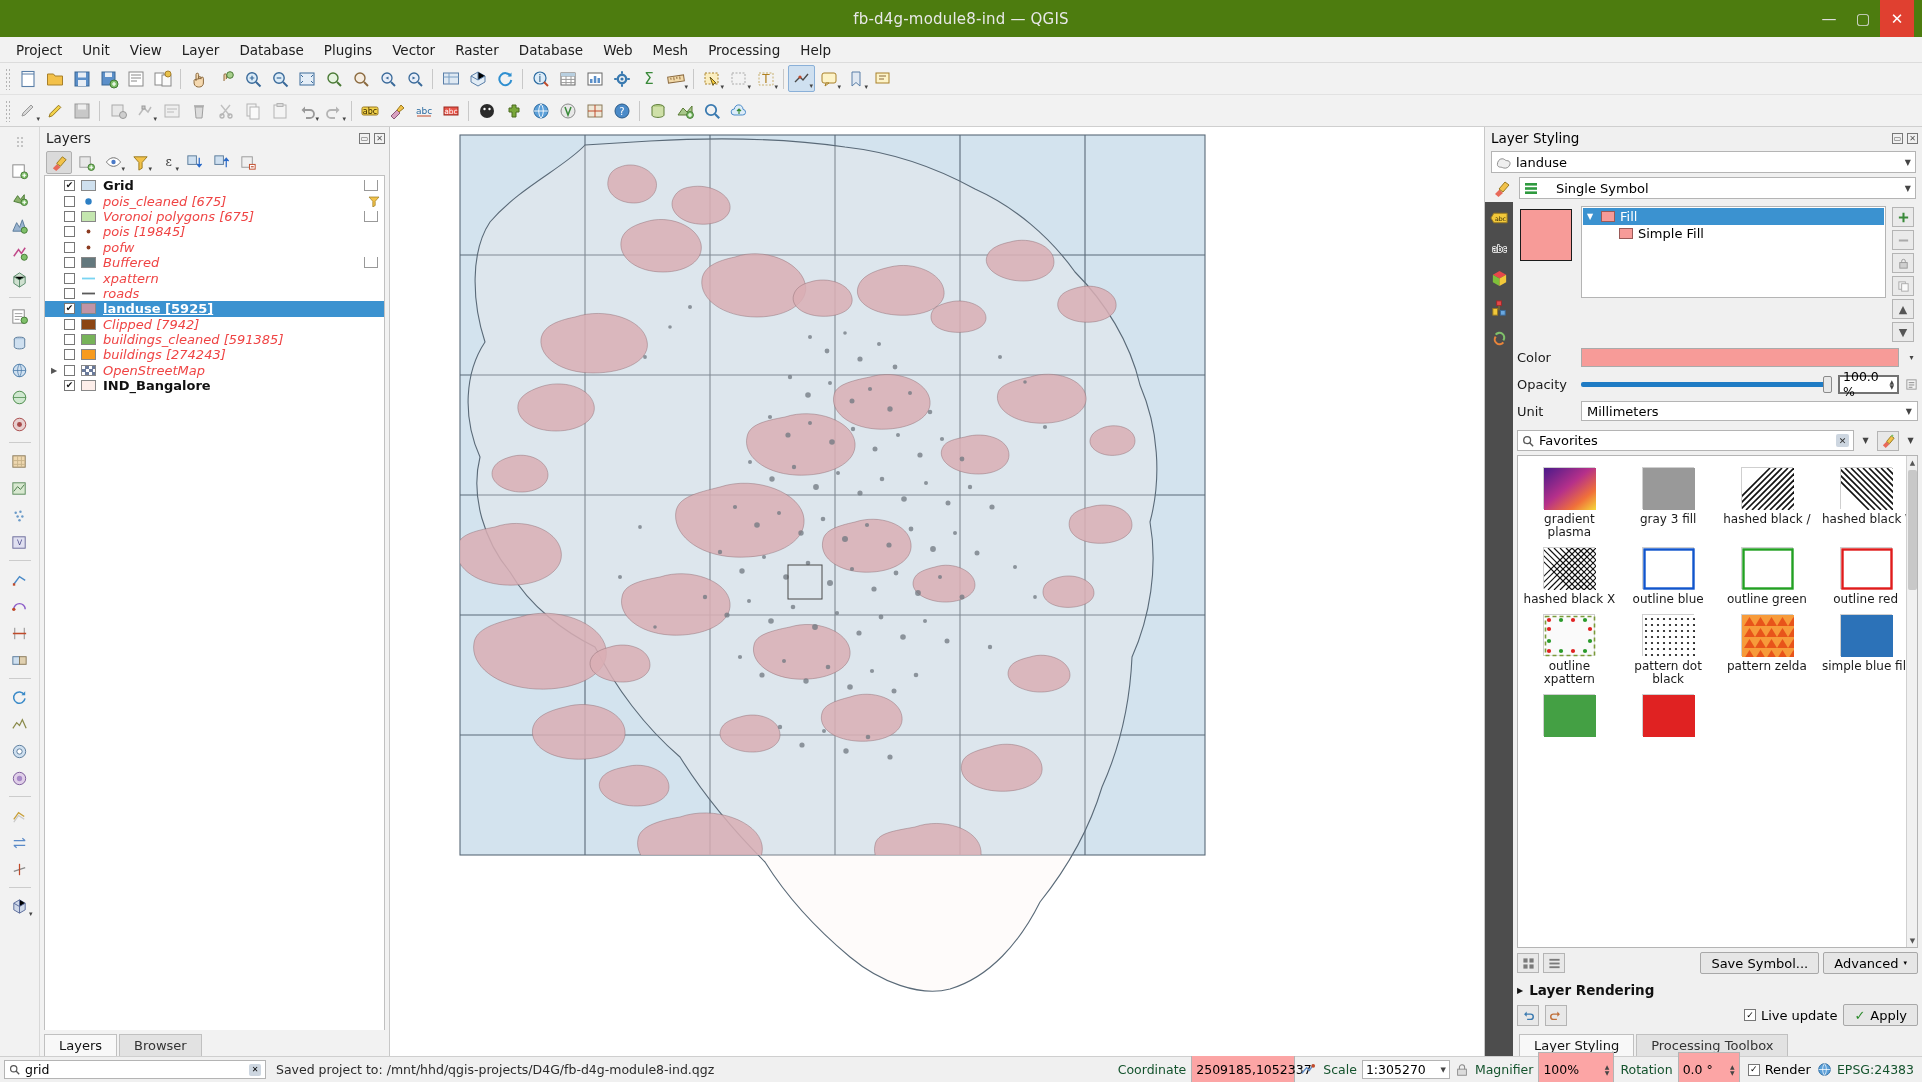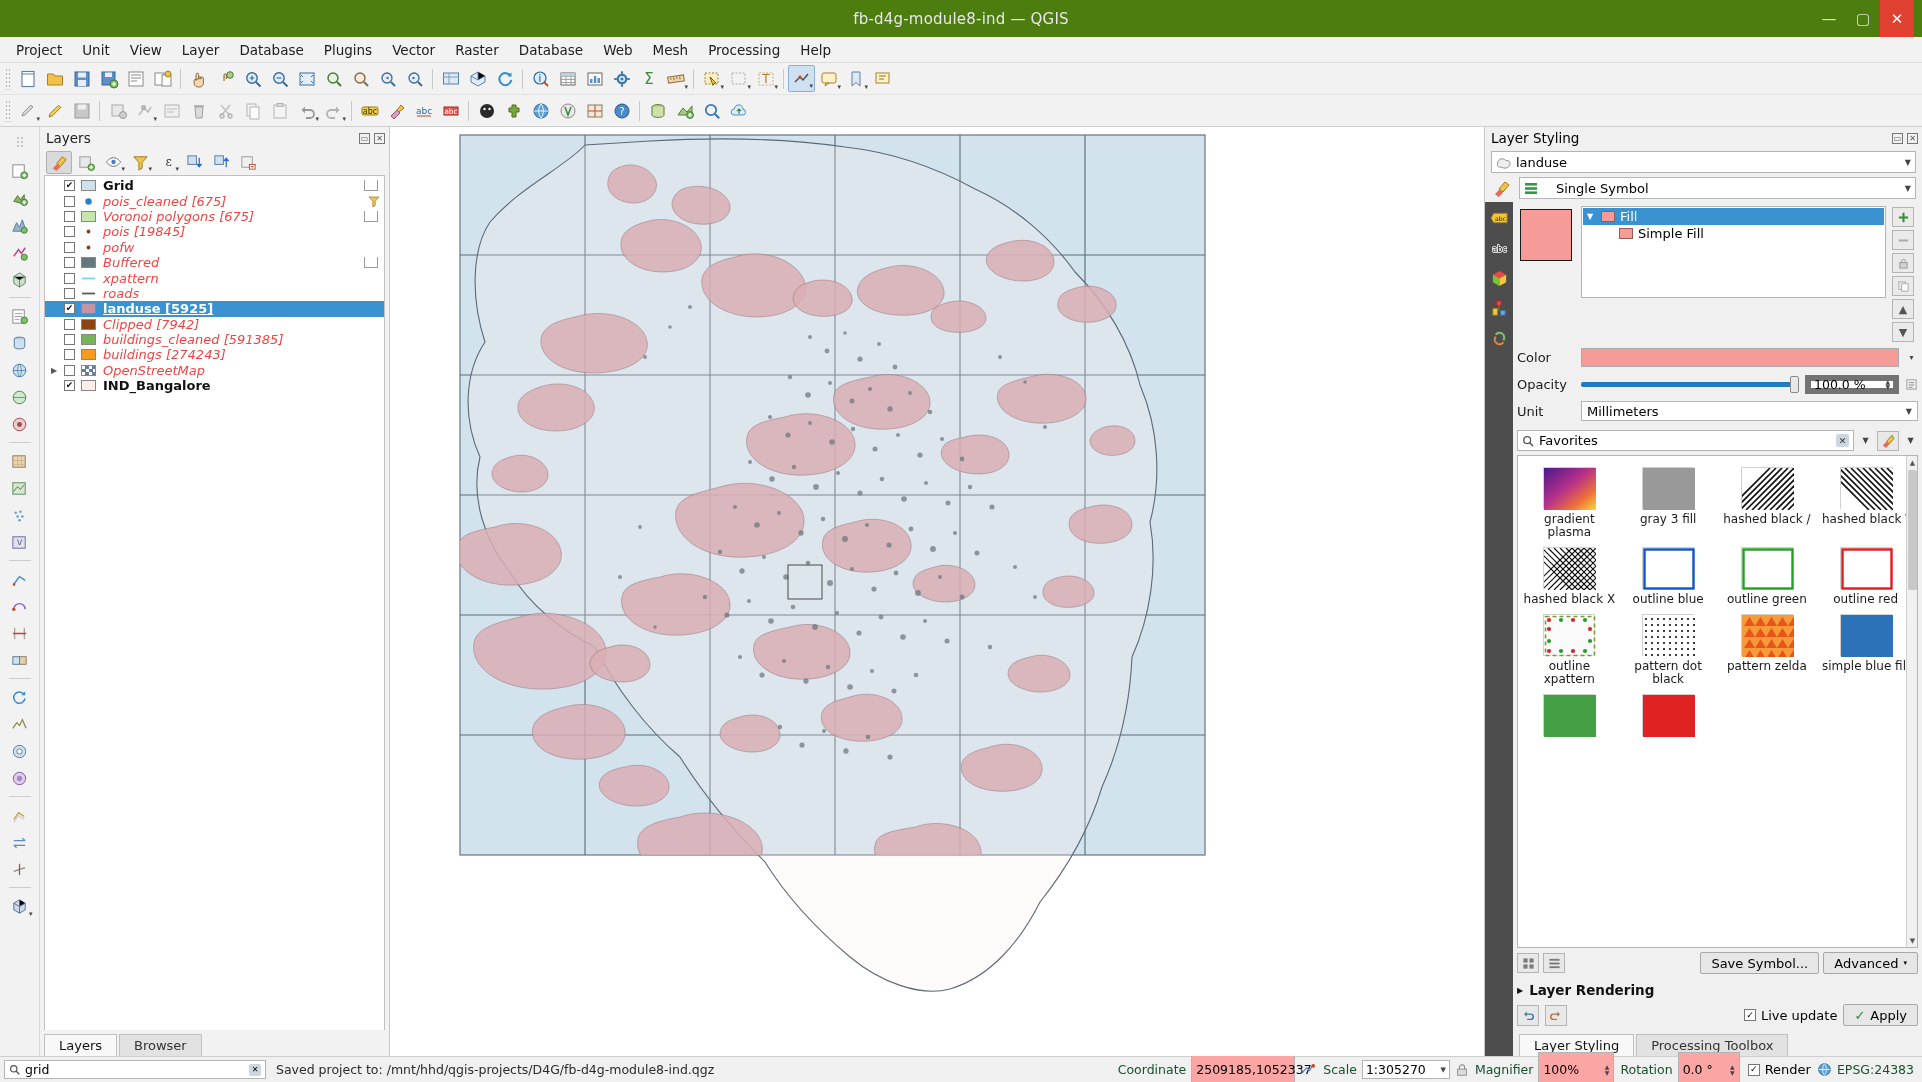--- a/index.html
+++ b/index.html
@@ -137,21 +137,21 @@
 
   .prop-row { display: flex; align-items: center; height: 24px; margin-top: 3px; gap: 6px; }
   .prop-label { width: 58px; font-size: 13px; color: #1a1a1a; }
   .color-btn { flex: 1; height: 19px; background: #f79b98; border: 1px solid #aaa; }
   .mini-arrow { width: 13px; text-align: center; font-size: 8px; color: #444; }
 
   .opacity-slider { flex: 1; height: 19px; position: relative; display: flex; align-items: center; }
   .opacity-slider .track { width: 100%; height: 5px; background: #1f7bc4; border-radius: 2px; }
   .opacity-slider .handle { position: absolute; right: 0px; width: 9px; height: 17px;
                             background: #e8e8e8; border: 1px solid #8a8a8a; border-radius: 2px; }
-  .spin { width: 94px; height: 19px; background: #fff; border: 6px solid #737373;
+  .spin { width: 61px; height: 19px; background: #fff; border: 2px solid #737373;
           display: flex; align-items: center; padding: 0 3px; font-size: 12.5px; }
   .spin .arrows { margin-left: auto; display: flex; flex-direction: column; font-size: 6px;
                   line-height: 5px; color: #444; }
   .unit-combo { flex: 1; height: 20px; background: #fff; border: 1px solid #b4b4b4;
                 display: flex; align-items: center; padding: 0 5px; font-size: 13px; }
   .unit-combo .arrow { margin-left: auto; font-size: 8px; color: #444; }
 
   .search-row { display: flex; align-items: center; gap: 4px; margin-top: 7px; }
   .search-box { flex: 1; height: 21px; background: #fff; border: 1px solid #b4b4b4;
                 display: flex; align-items: center; padding: 0 4px; gap: 5px; font-size: 13px; }

